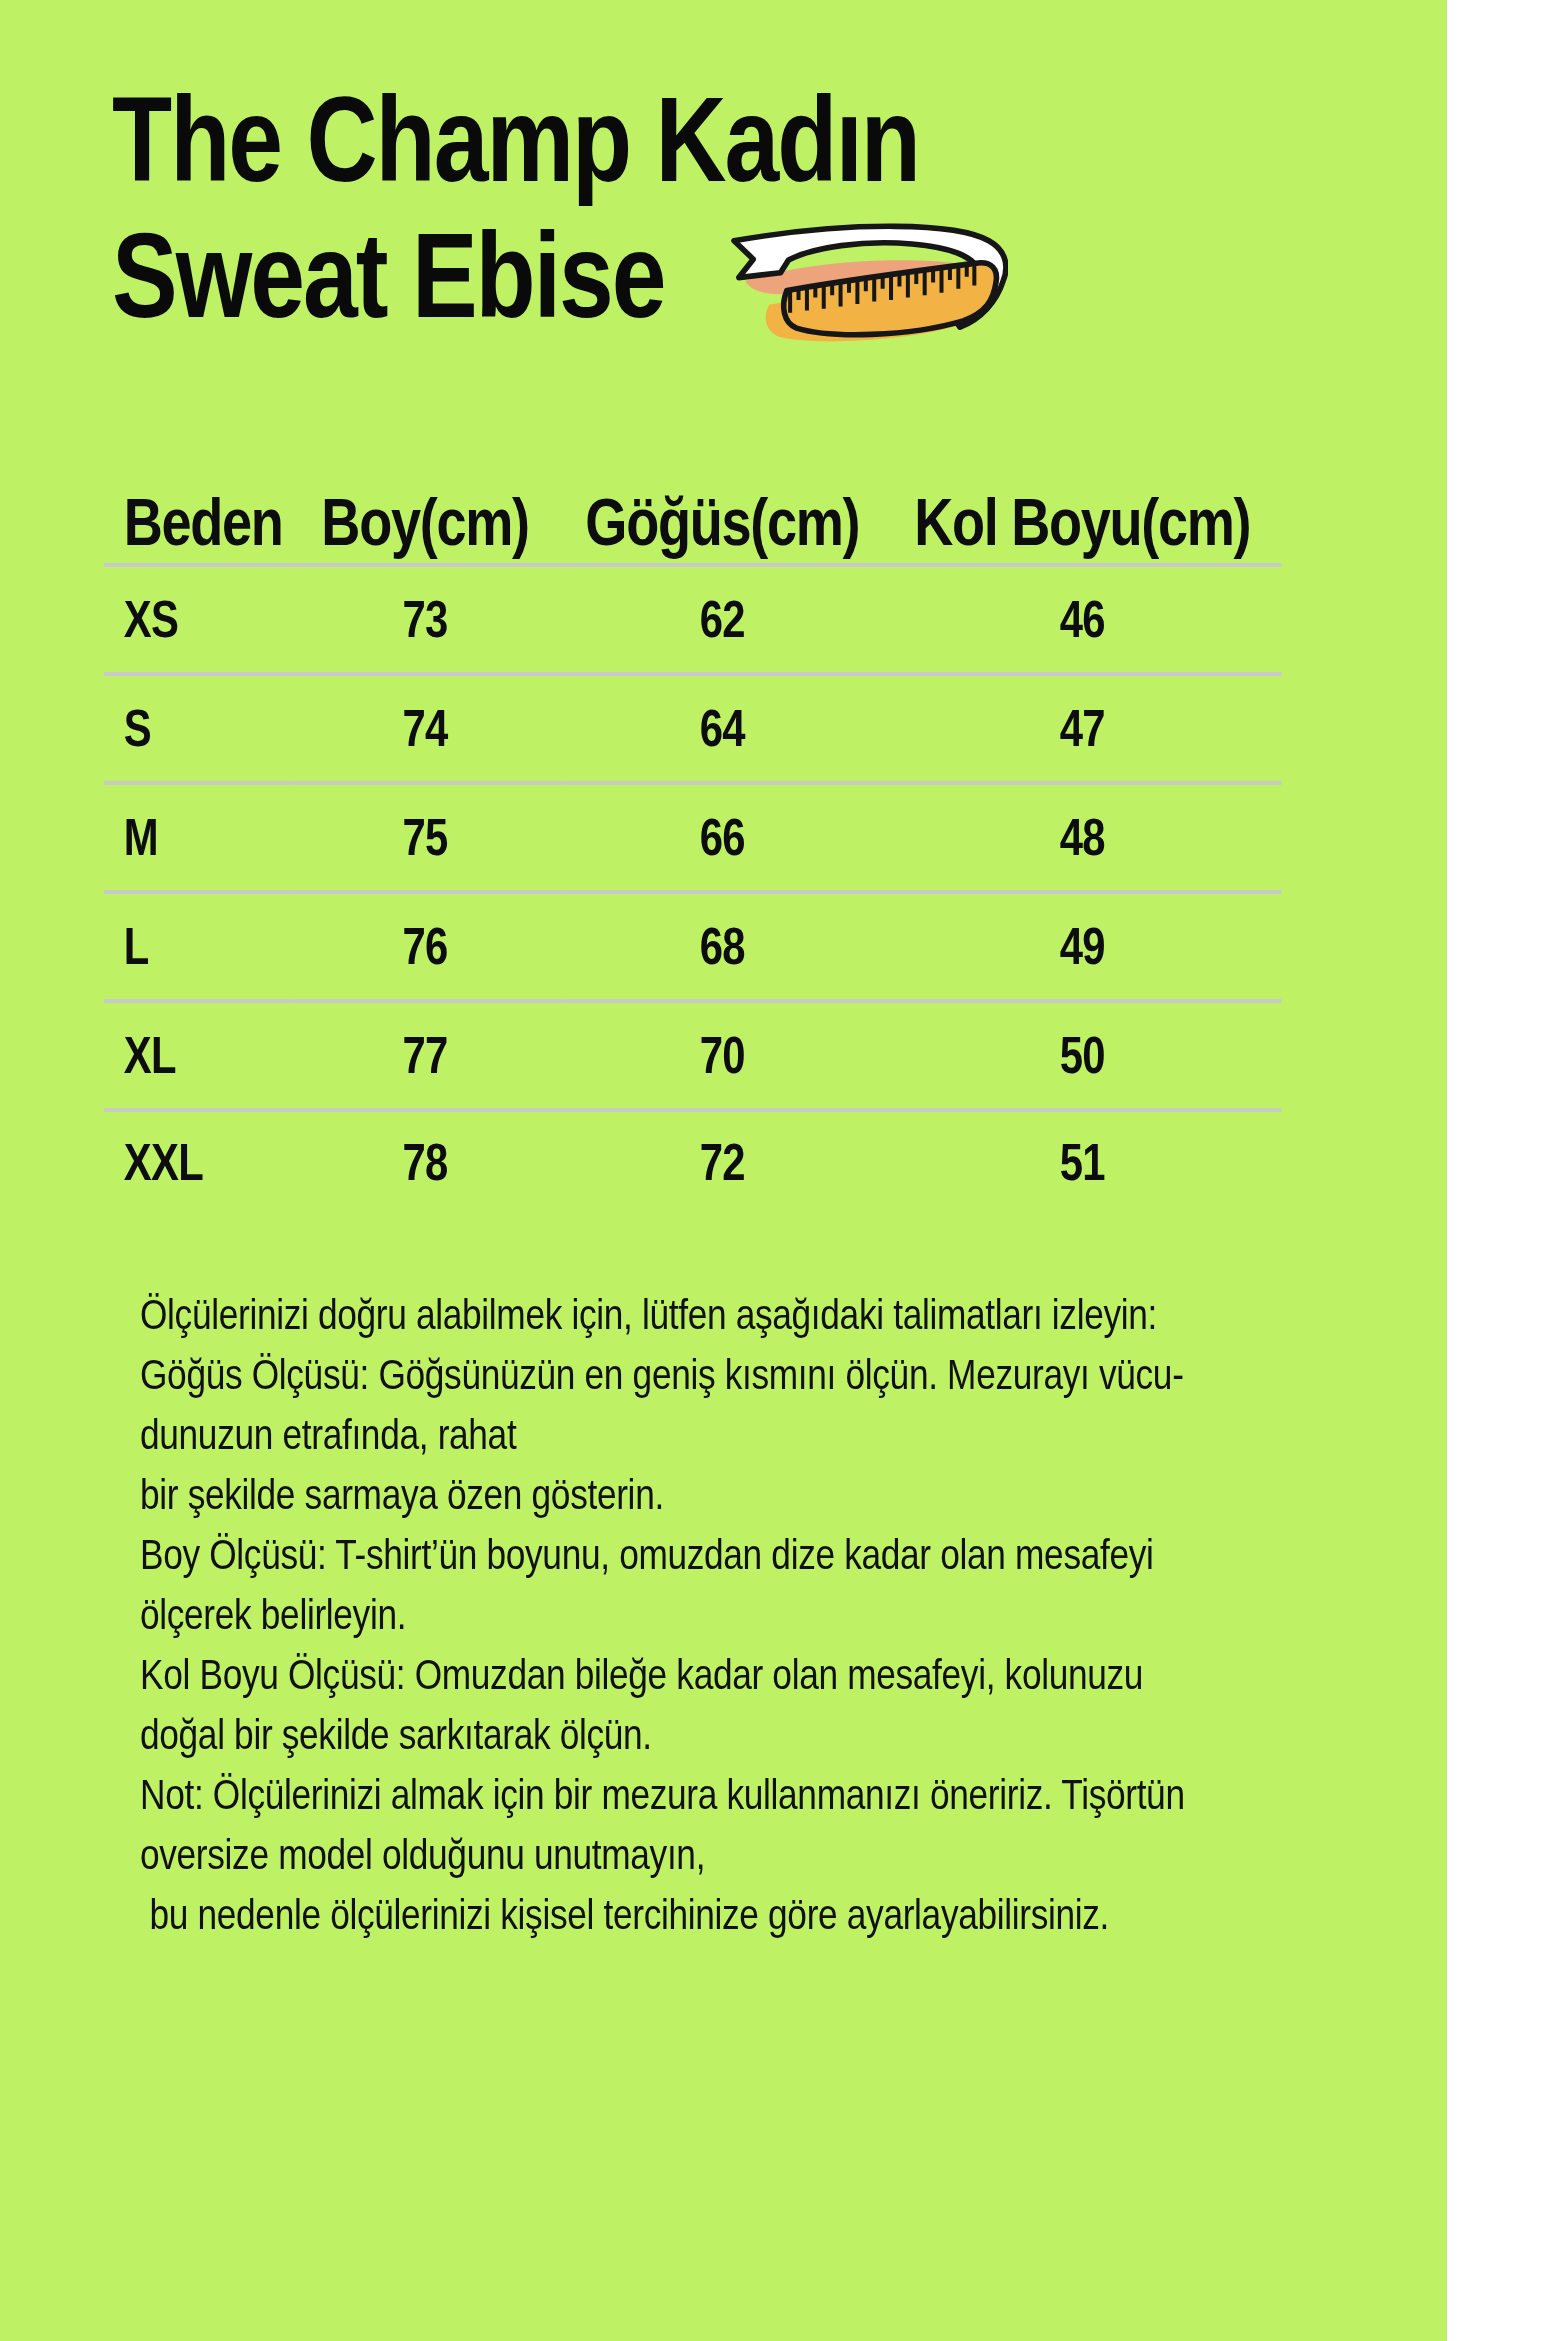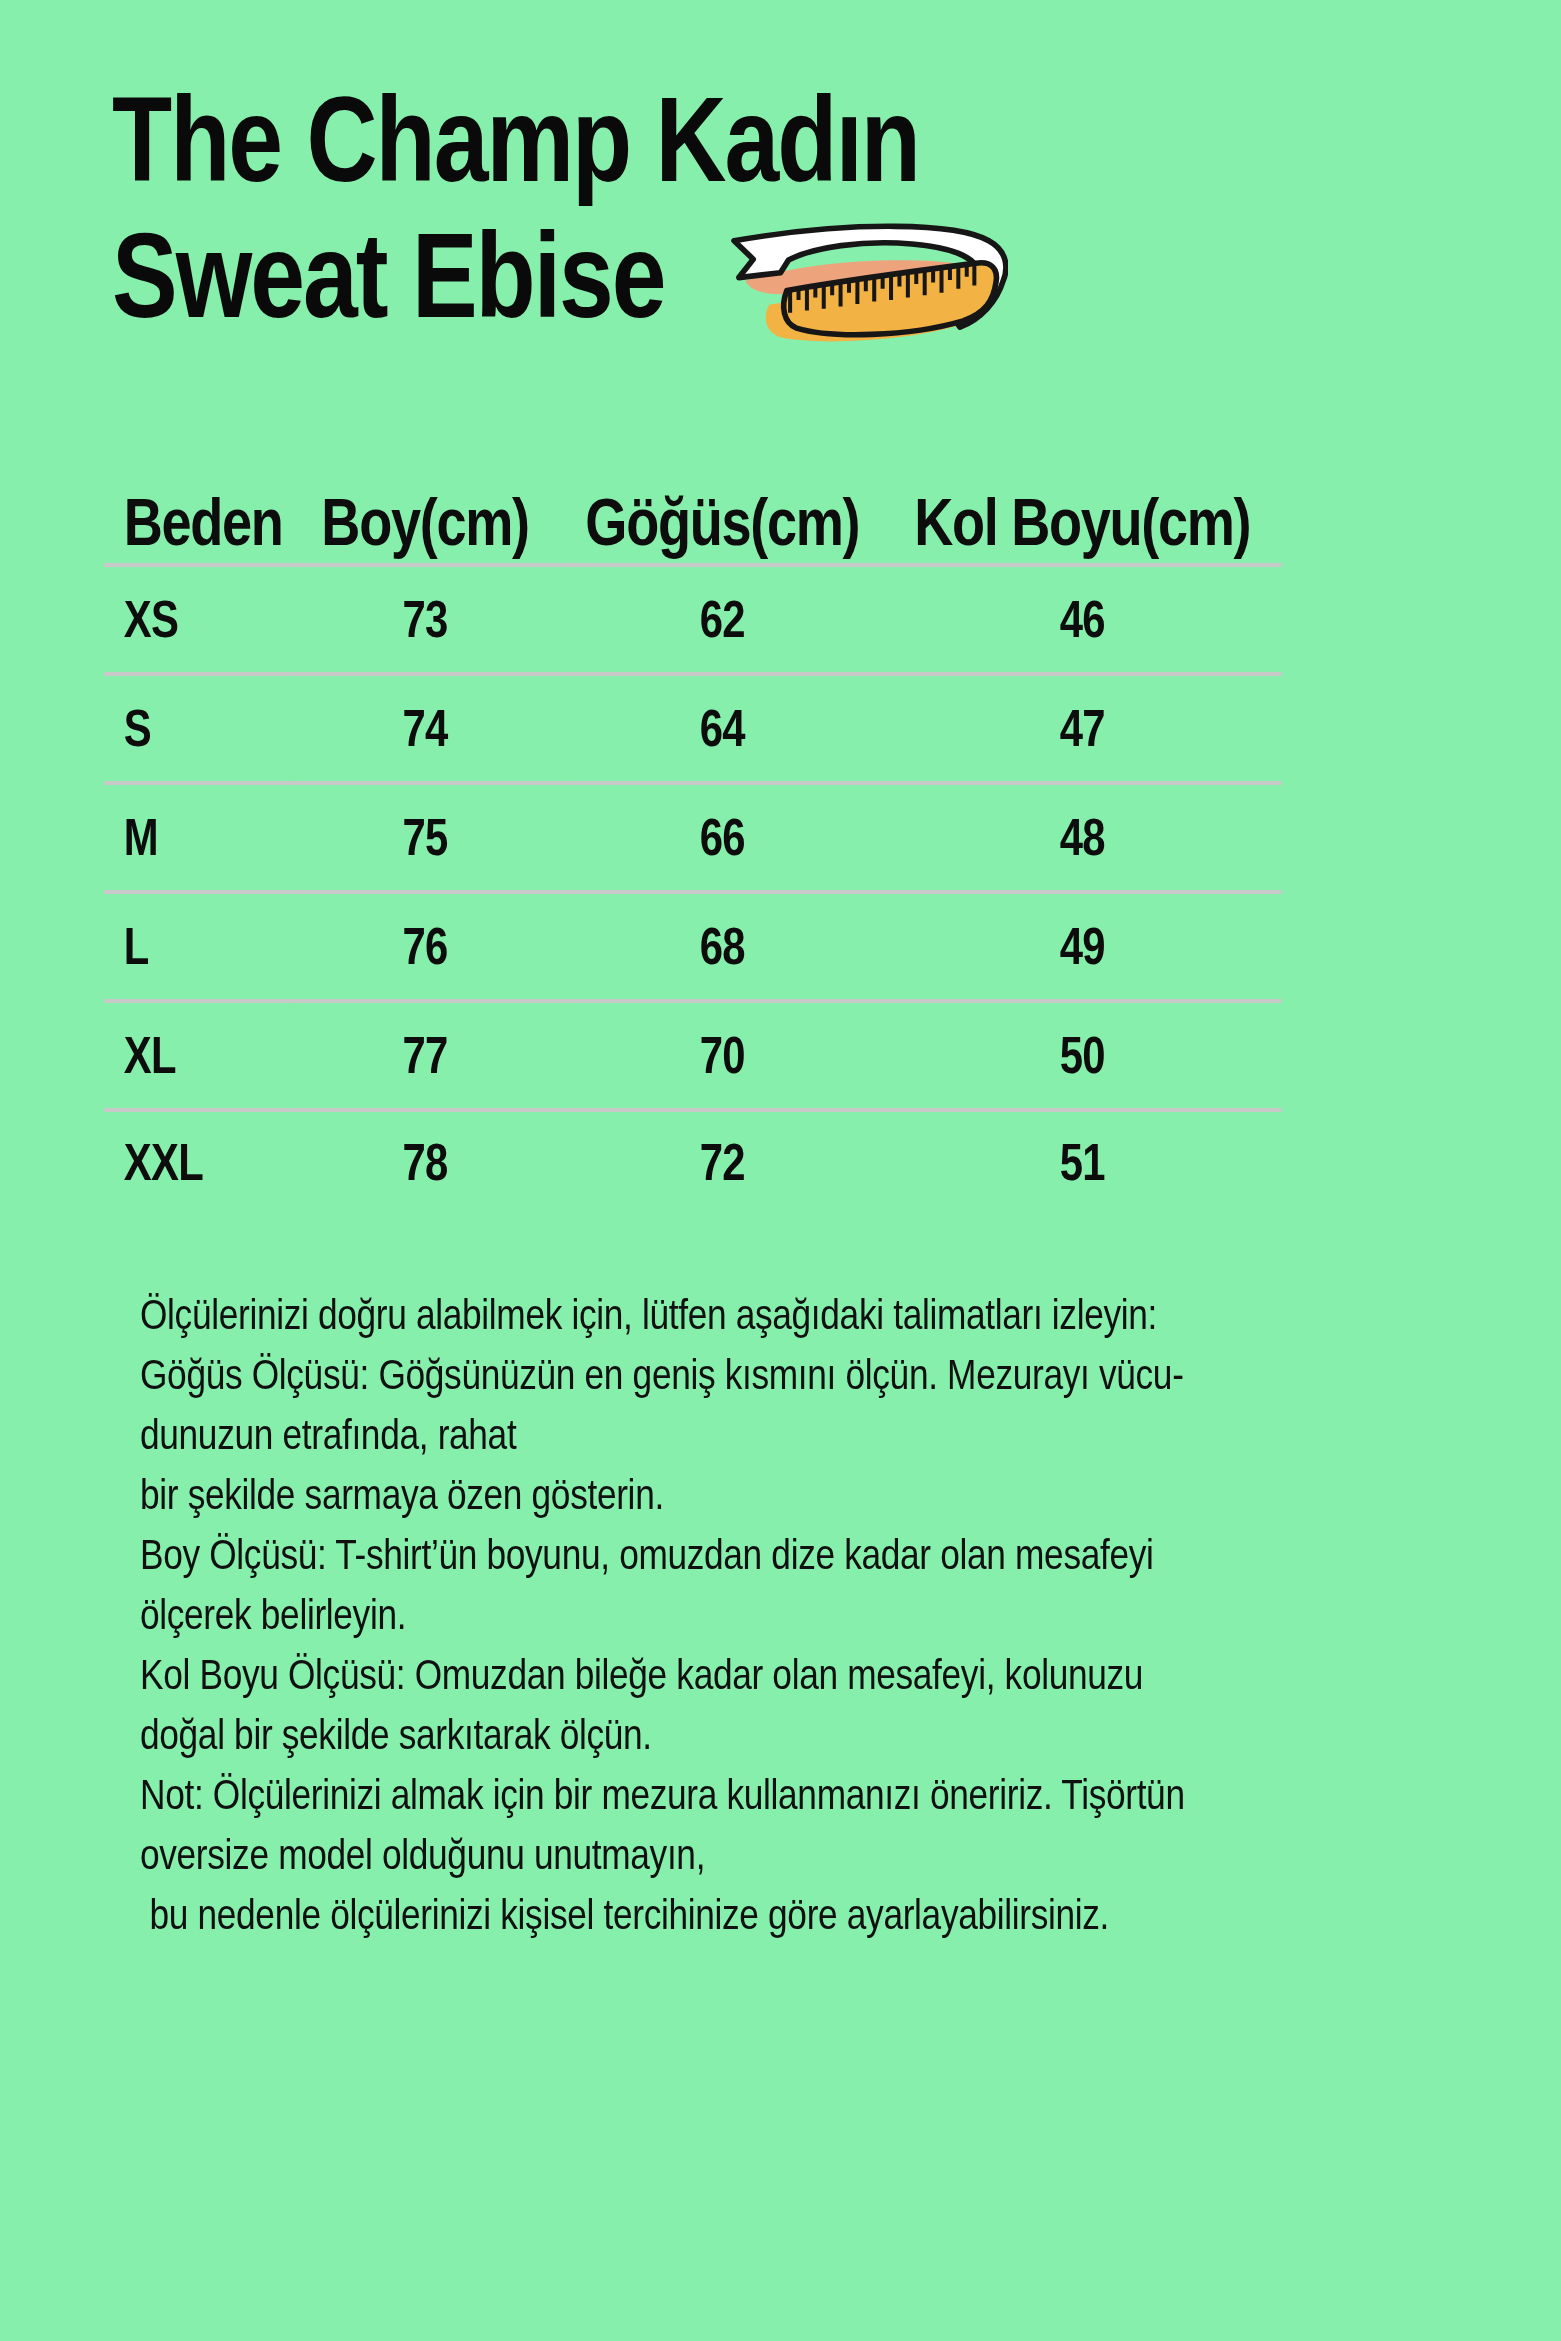--- a/index.html
+++ b/index.html
@@ -1,19 +1,19 @@
 <!DOCTYPE html>
 <html style="font-size:13px"><head>
 <meta charset="utf-8">
 <style>
   html,body{margin:0;padding:0;background:#ffffff;}
   .page{
     position:relative;
-    width:1561px;height:2342px;
-    background:#86efac;
+    width:1447px;height:2342px;
+    background:#bef264;
     font-family:"Liberation Sans","DejaVu Sans",sans-serif;
     color:#0d0d0d;
     overflow:hidden;
   }
   .squeeze{transform:scaleX(0.82);transform-origin:0 0;}
 
   
   .title{
     position:absolute;left:112px;top:71px;width:1444px;
     font-size:120px;line-height:136px;font-weight:700;letter-spacing:-2.4px;

